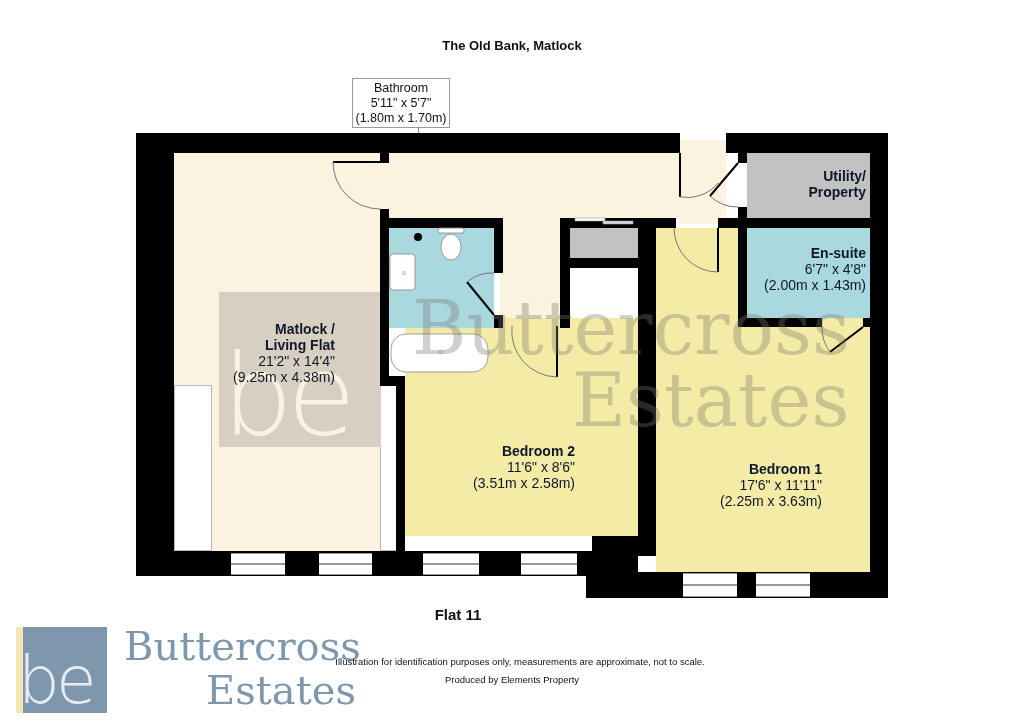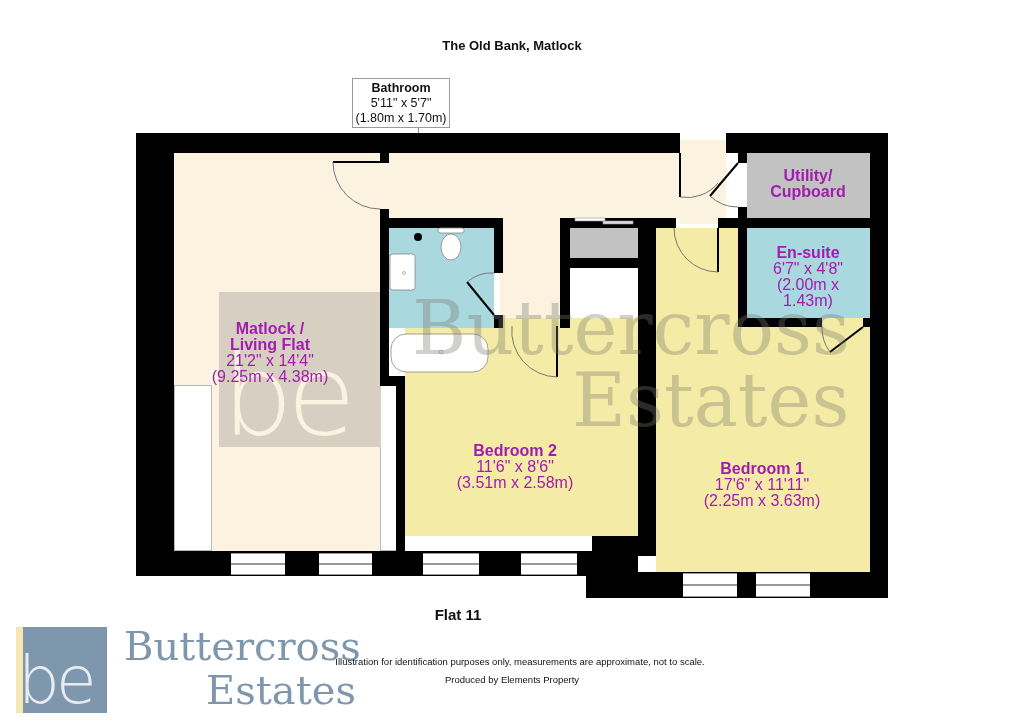--- a/index.html
+++ b/index.html
@@ -1,23 +1,23 @@
 <!DOCTYPE html>
 <html><head>
 <meta charset="utf-8">
 <style>
   html, body { margin:0; padding:0; background:#ffffff; }
   body { width:1024px; height:724px; position:relative; overflow:hidden; font-family:"Liberation Sans", sans-serif; color:#111; }
   .abs { position:absolute; }
   .title { left:0; width:1024px; top:38px; text-align:center; font-weight:bold; font-size:13px; }
   .callout { left:352px; top:78px; width:98px; height:50px; border:1px solid #9a9a9a; background:#fff; text-align:center; font-size:12.5px; line-height:15px; padding-top:2px; box-sizing:border-box; }
-  .callout .n { font-weight:bold; }
+  .callout .n { font-weight:normal; }
   .leader { left:418px; top:128px; width:1px; height:106px; background:#8a8a8a; }
   .wall { background:#000; }
-  .room-label { text-align:center; font-size:16px; line-height:16px; color:#a21caf; }
+  .room-label { text-align:right; font-size:14px; line-height:16px; color:#0f172a; }
   .room-label .n { font-weight:bold; }
   .wm { font-family:"DejaVu Serif", serif; color:rgba(120,120,110,0.35); font-weight:300; }
   .footer-note { left:0; width:1024px; text-align:center; font-size:9.5px; }
   .flat { left:0; width:916px; text-align:center; font-weight:bold; font-size:15px; }
   .logo-box { left:16px; top:627px; width:91px; height:86px; background:#7f97ad; }
   .logo-strip { left:16px; top:627px; width:7px; height:86px; background:#f4e7b3; }
   .brand { font-family:"DejaVu Serif", serif; color:#7f97ad; font-weight:300; }
 </style>
 </head>
 <body>
@@ -168,21 +168,21 @@
     <div>17'6" x 11'11"</div>
     <div>(2.25m x 3.63m)</div>
   </div>
   <div class="abs room-label" style="left:750px;top:245px;width:116px;">
     <div class="n">En-suite</div>
     <div>6'7" x 4'8"</div>
     <div>(2.00m x 1.43m)</div>
   </div>
   <div class="abs room-label" style="left:750px;top:168px;width:116px;">
     <div class="n">Utility/</div>
-    <div class="n">Cupboard</div>
+    <div class="n">Property</div>
   </div>
 </div>
 
 <div class="abs flat" style="top:606px;">Flat 11</div>
 
 <div class="abs logo-box"></div>
 <div class="abs logo-strip"></div>
 <div class="abs" style="left:18px;top:648px;font-size:66px;line-height:66px;color:#e6ecf1;font-family:'DejaVu Sans',sans-serif;font-weight:200;letter-spacing:-4px;">be</div>
 <div class="abs brand" style="left:124px;top:624px;font-size:40px;line-height:44px;">Buttercross</div>
 <div class="abs brand" style="left:206px;top:668px;font-size:40px;line-height:44px;">Estates</div>

